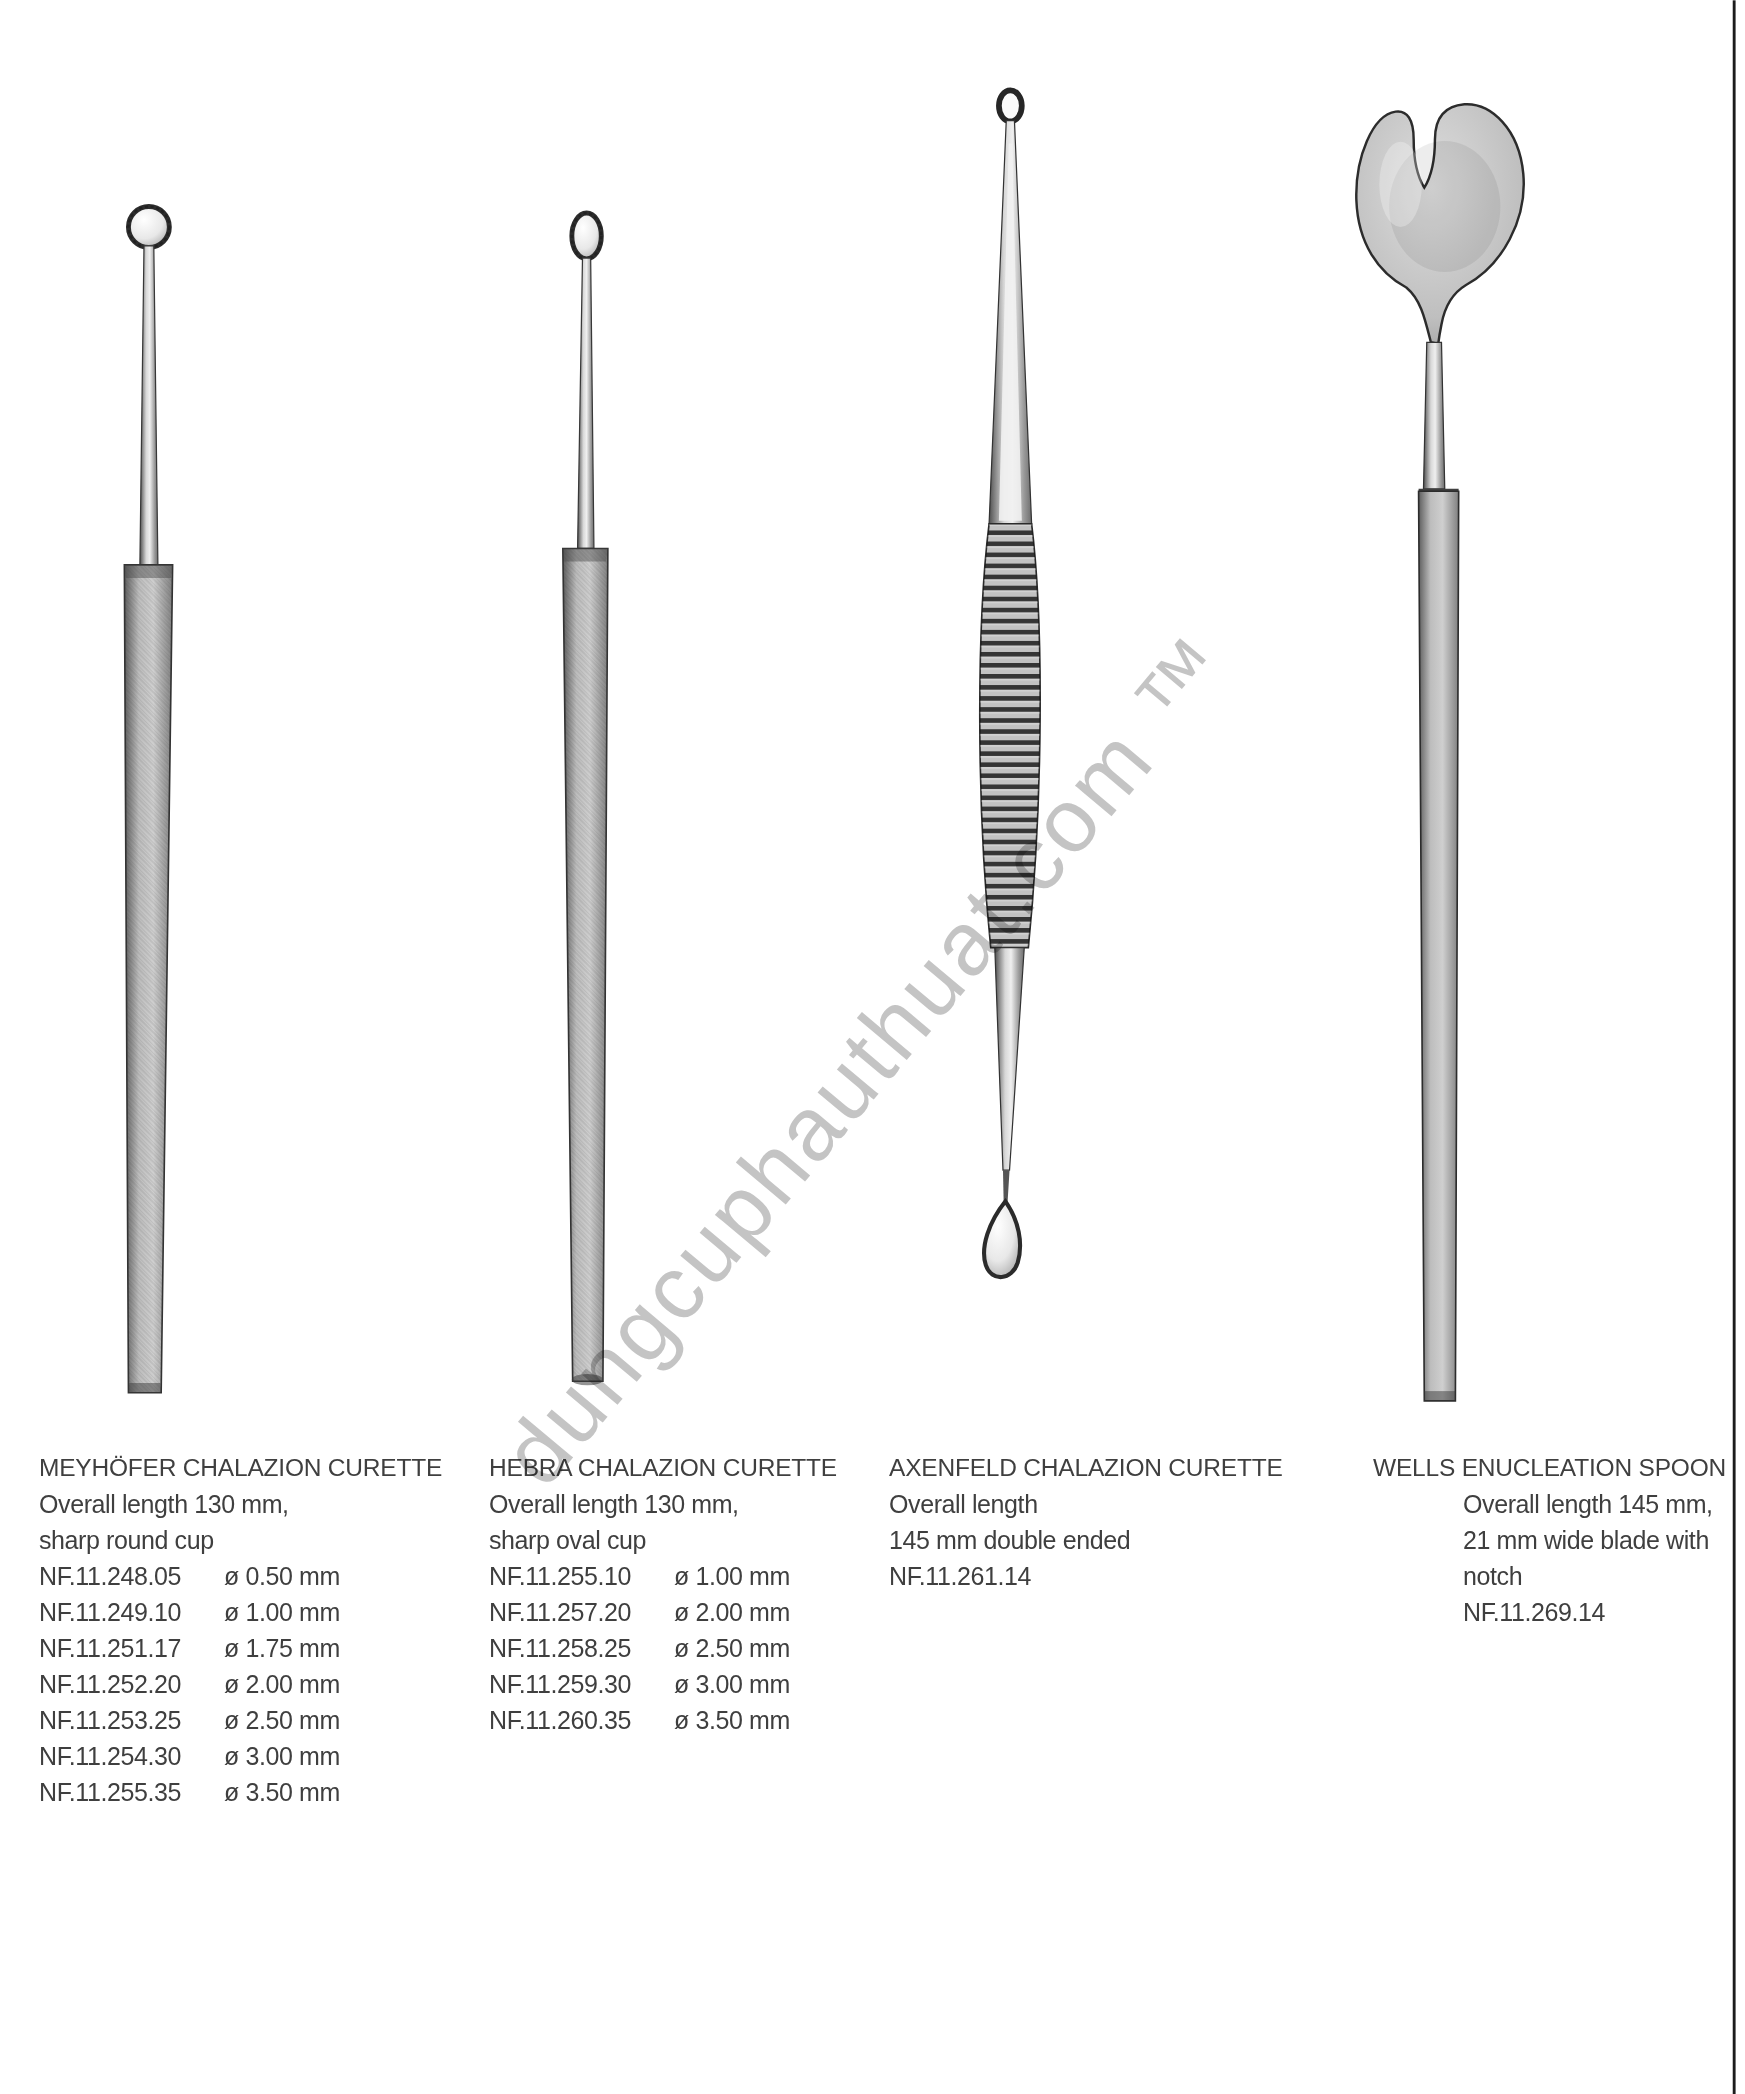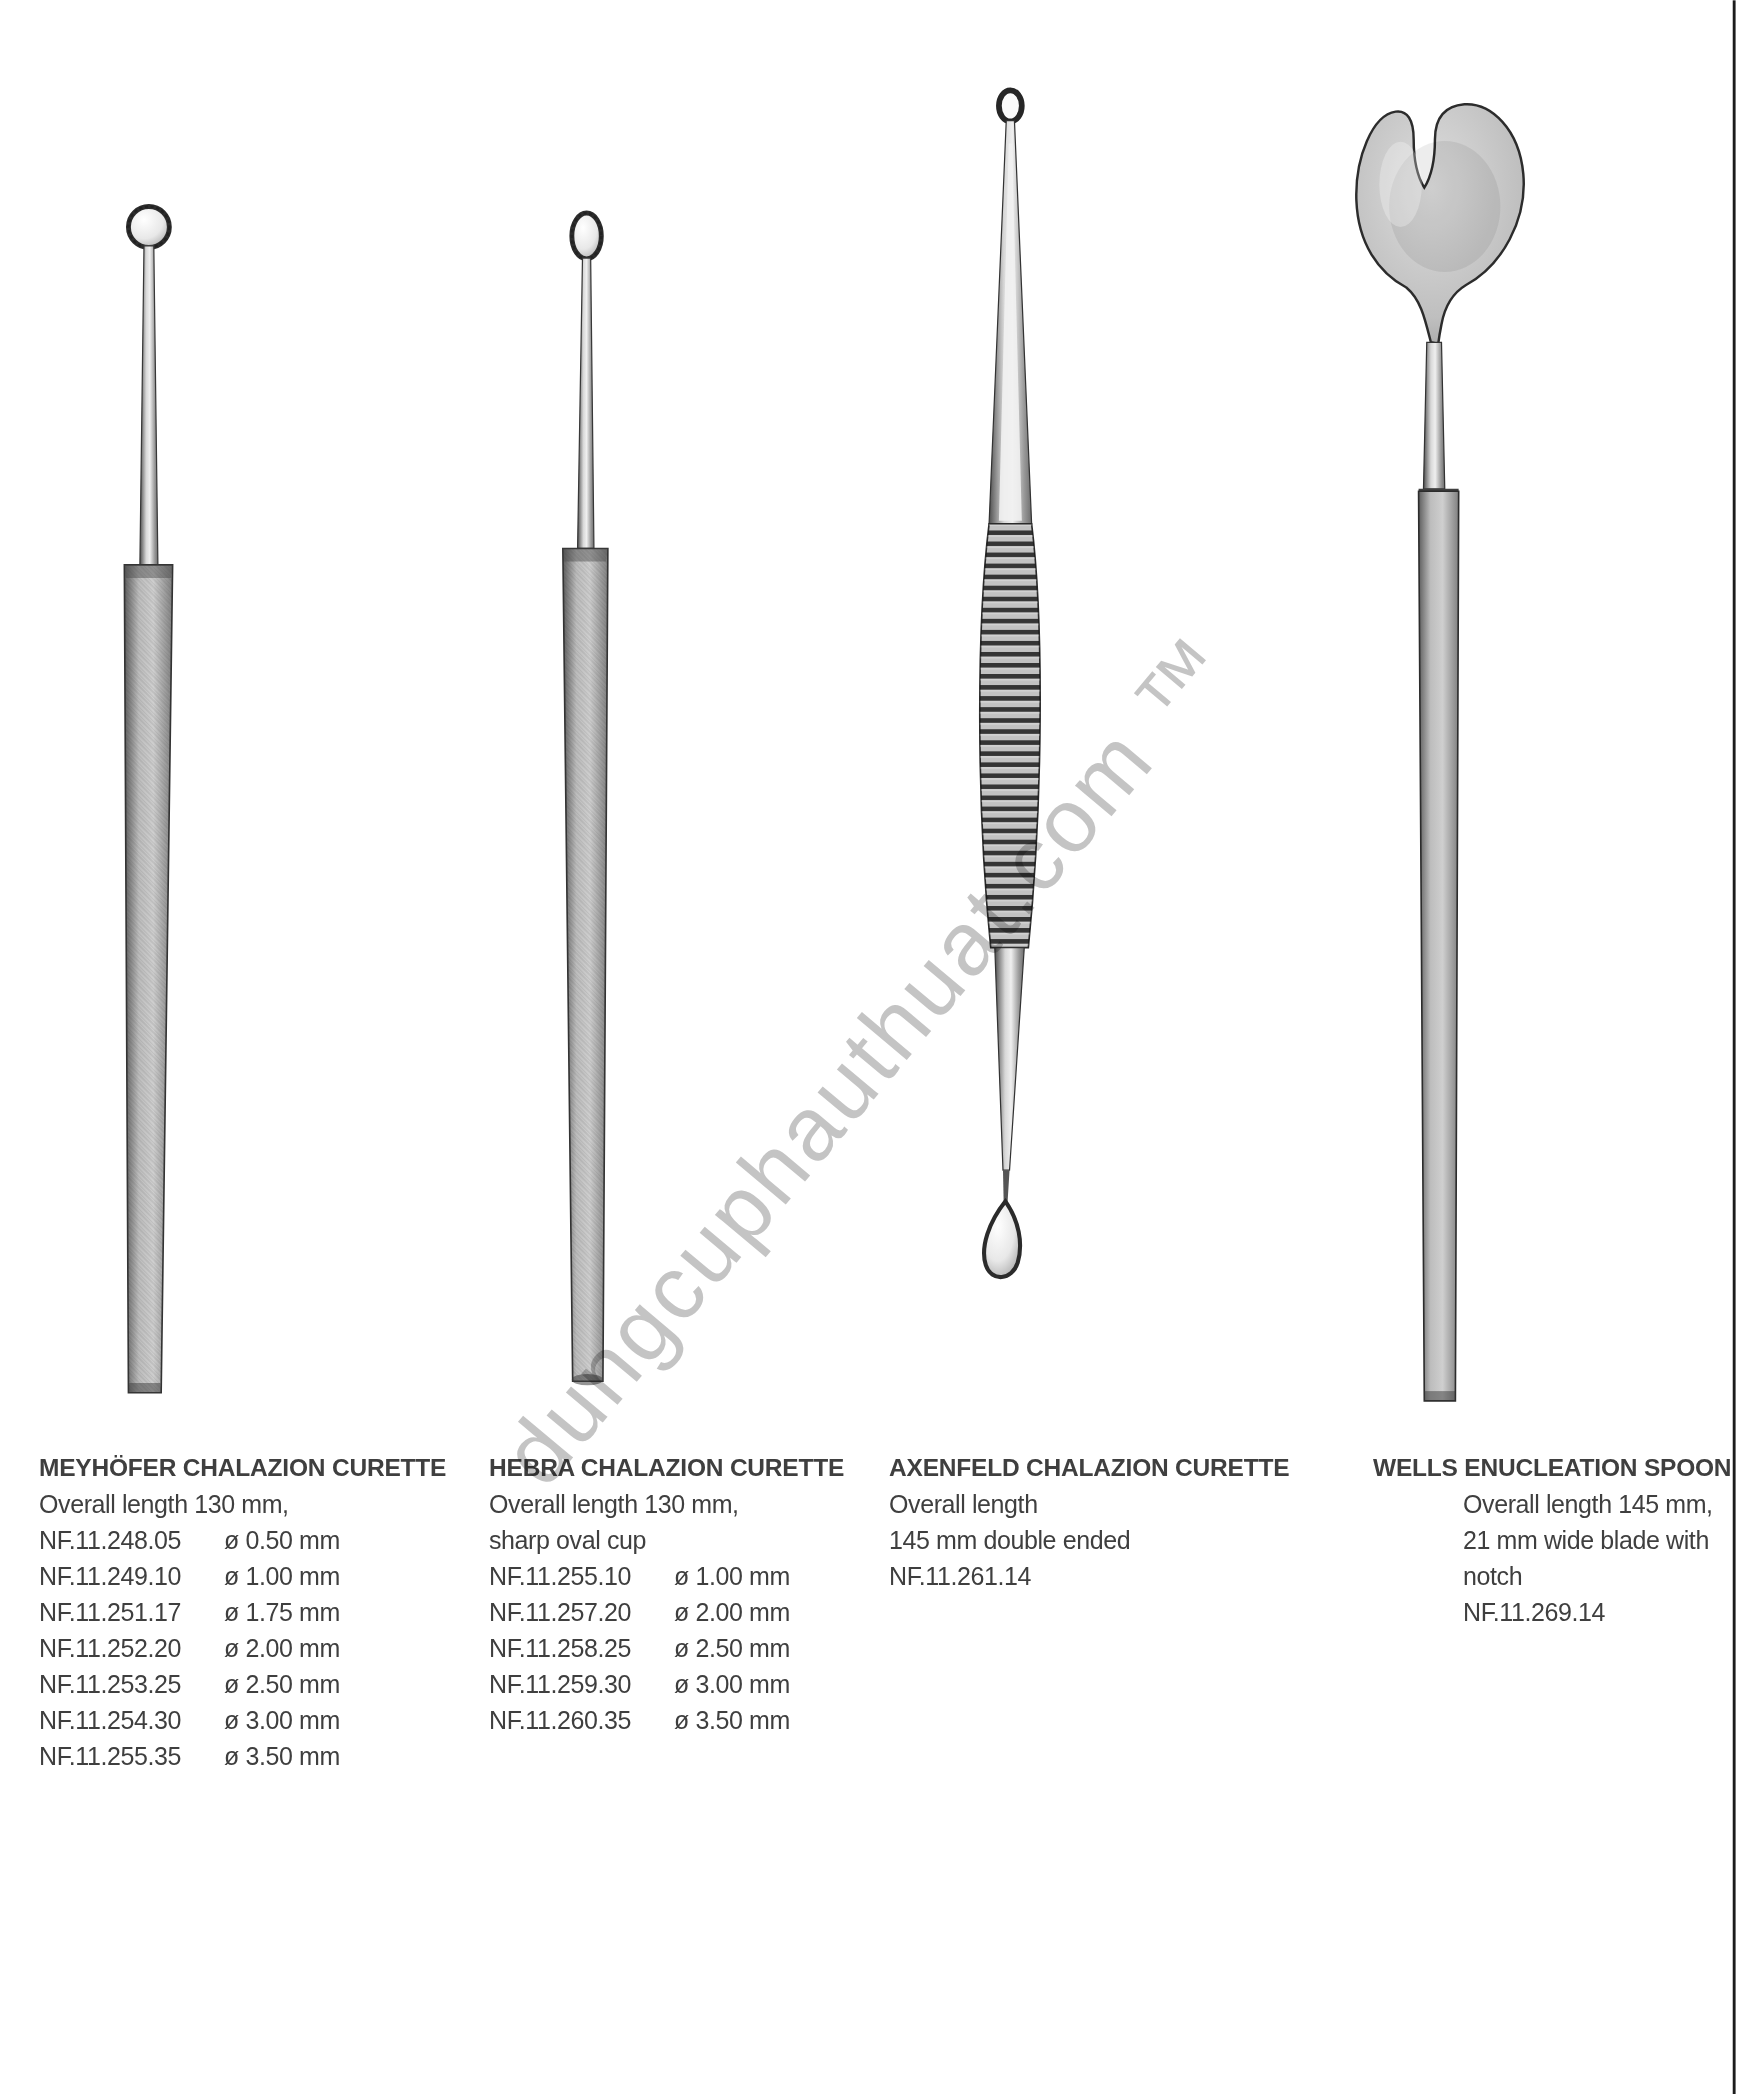--- a/index.html
+++ b/index.html
@@ -17,21 +17,21 @@
     top:1450px;
     font-size:25px;
     line-height:36px;
     letter-spacing:-0.4px;
     white-space:nowrap;
     color:#3f3f3f;
   }
   .product-col .title{
     margin:0;
     font-size:24.5px;
-    font-weight:700;
+    font-weight:400;
     letter-spacing:-0.2px;
     line-height:36px;
   }
   .row{display:flex;align-items:flex-end;}
   .code{display:inline-block;width:160px;flex:none;}
   .size{display:inline-block;margin-left:25px;}
   .indent{margin-left:90px;}
   .watermark{
     position:absolute;
     left:867px;top:1060px;
@@ -135,20 +135,21 @@
       <path d="M1734,600 L1783,600 L1779,1712 L1741,1712 Z" fill="url(#gHandle)" stroke="#2c2c2c" stroke-width="2"></path>
       <path d="M1741,1700 L1779,1700 L1779,1712 L1741,1712 Z" fill="#3a3a3a" opacity="0.5"></path>
     </g>
 
     <rect x="2118" y="0" width="3.5" height="2560" fill="#1c1c1c"></rect>
   </svg>
 
   <section class="product-col" style="left:39px;width:442px">
     <h2 class="title">MEYHÖFER CHALAZION CURETTE</h2>
     <div class="desc">Overall length 130 mm,</div>
+    <div class="desc">sharp round cup</div>
     <div class="row">
       <span class="code">NF.11.248.05</span>
       <span class="size">ø 0.50 mm</span>
     </div>
     <div class="row">
       <span class="code">NF.11.249.10</span>
       <span class="size">ø 1.00 mm</span>
     </div>
     <div class="row">
       <span class="code">NF.11.251.17</span>

